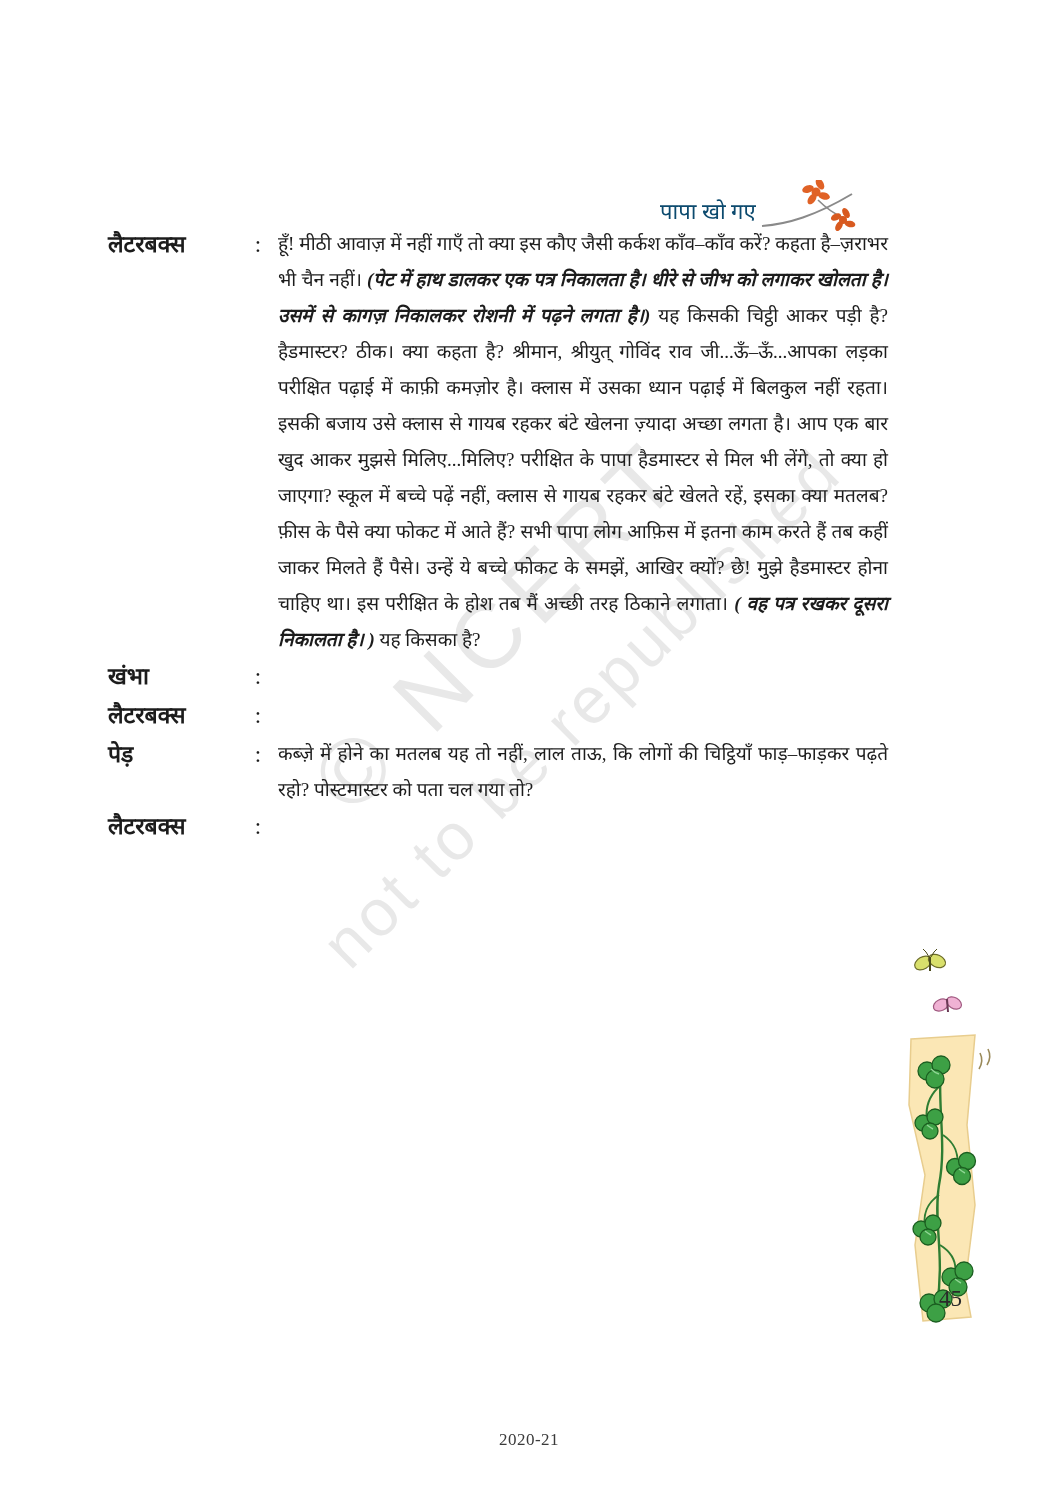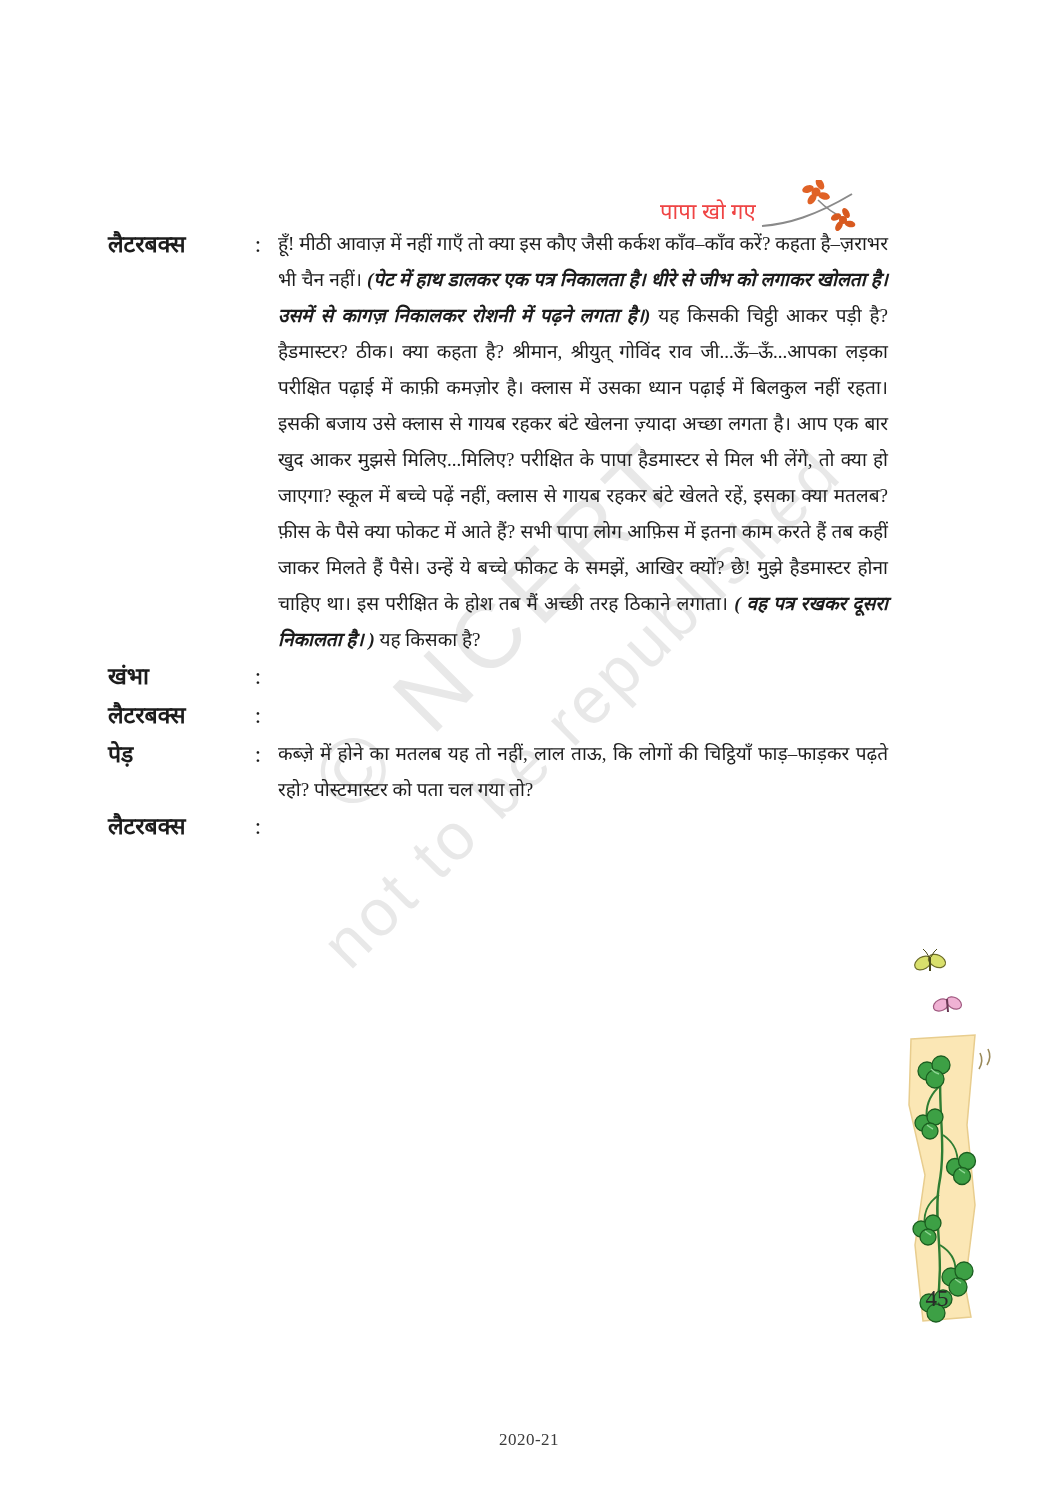--- a/index.html
+++ b/index.html
@@ -34,21 +34,21 @@
   .chapter-header {
     position: absolute;
     top: 180px;
     left: 660px;
     display: flex;
     align-items: center;
     gap: 4px;
   }
   .chapter-title {
     font-size: 22px;
-    color: #ef4444;
+    color: #0c4a6e;
     white-space: nowrap;
     padding-top: 8px;
   }
   .flower-sprig { display: block; }
 
   
   .dialogue {
     position: absolute;
     left: 108px;
     top: 226px;
@@ -86,21 +86,21 @@
     width: 112px;
     height: 385px;
   }
 
   
   .page-number {
     position: absolute;
     left: 912px;
     top: 1286px;
     width: 50px;
-    text-align: center;
+    text-align: right;
     font-size: 23px;
     color: #2a2a2a;
   }
   .footer-year {
     position: absolute;
     left: 4px;
     top: 1430px;
     width: 100%;
     text-align: center;
     font-size: 17px;

